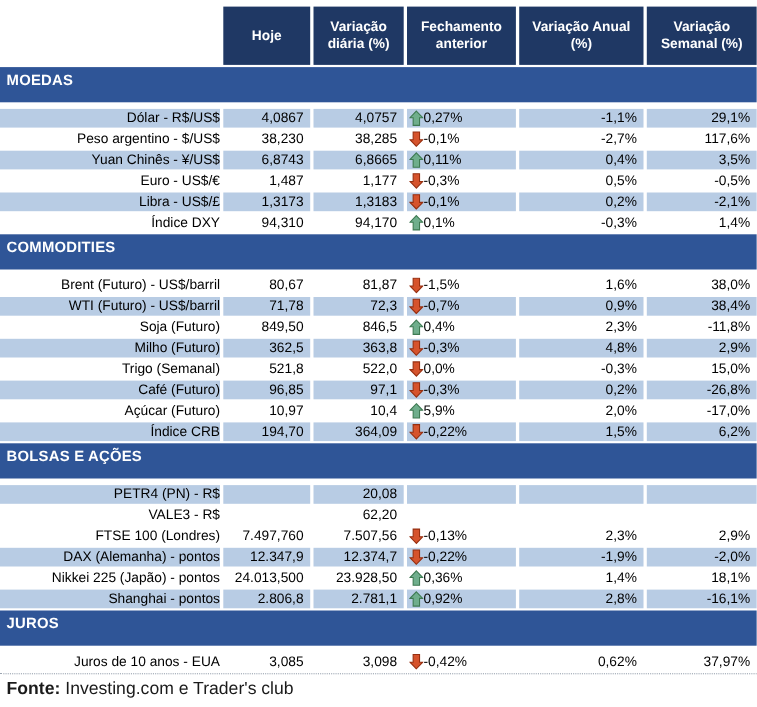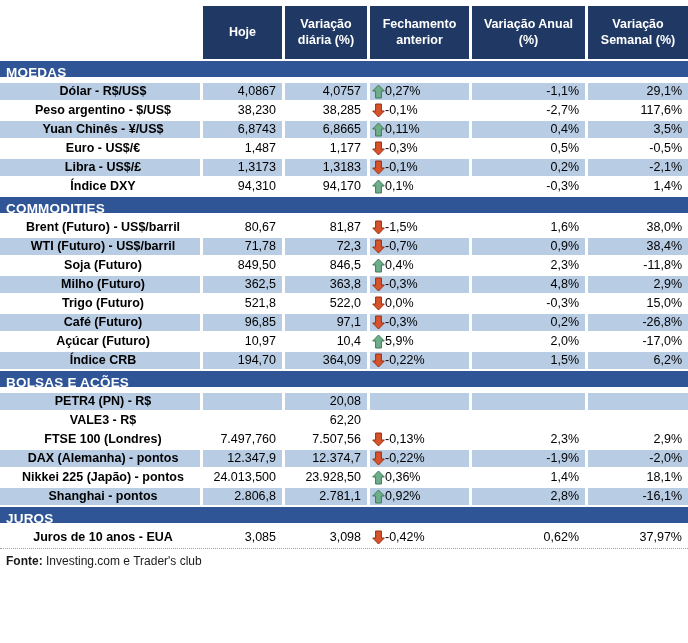--- a/index.html
+++ b/index.html
@@ -23,49 +23,49 @@
     color: #fff; font-weight: bold;
     font-size: 12.5px; line-height: 1.25;
     display: flex; align-items: center; justify-content: center;
     text-align: center; padding: 2px 3px;
   }
   .header-spacer { background: transparent; }
   
   .section-band {
     background: var(--band-bg, #2F5597);
     color: #fff; font-weight: bold; font-size: 13.5px;
-    height: 16px; line-height: 24px;
+    height: 32px; line-height: 24px;
     padding-left: 6px;
     margin: 2px 0 6px 0;
     letter-spacing: 0.2px;
   }
   
   .data-row { height: 17px; margin-bottom: 2px; }
   .data-row .cell {
     font-size: 12.5px; line-height: 17px;
     background: transparent;
     white-space: nowrap; overflow: hidden;
   }
   .data-row.shaded .cell { background: var(--row-alt, #B8CCE4); }
-  .cell.label   { text-align: center;  padding-left: 6px; font-weight: bold; }
+  .cell.label   { text-align: right;  padding-left: 6px; }
   .cell.num     { text-align: right; padding-right: 6px; }
   .cell.diaria  {
     display: flex; align-items: center; justify-content: space-between;
     padding: 0 6px 0 2px;
   }
   .cell.diaria .arrow-wrap { width: 13px; height: 15px; display: inline-flex; align-items: center; }
   .cell.diaria .val { text-align: left; flex: 1; }
   
   .bottom-divider {
     border-top: 1px dotted #9aa4b0;
     width: 688px; margin-top: 2px;
   }
   .footer-line {
     margin-top: 5px; padding-left: 6px;
-    font-size: 12px; color: #1a1a1a;
+    font-size: 16px; color: #1a1a1a;
   }
   .footer-line .fonte-label { font-weight: bold; }
 </style>
 </head>
 <body>
 
 <div class="grid-row header-row">
   <div class="header-cell header-spacer"></div>
   <div class="header-cell">Hoje</div>
   <div class="header-cell">Variação diária (%)</div>
@@ -221,21 +221,21 @@
           <svg width="13" height="15" viewBox="0 0 13 15">
             <path d="M6.5 14 L0.7 8 H3.6 V1 H9.4 V8 H12.3 Z" fill="#D6532C" stroke="#962F10" stroke-width="1"></path>
           </svg>
         </span>
         <span class="val">-0,3%</span>
       </div>
       <div class="cell num">4,8%</div>
       <div class="cell num">2,9%</div>
     </div>
     <div class="grid-row data-row">
-      <div class="cell label">Trigo (Futuro)</div>
+      <div class="cell label">Trigo (Semanal)</div>
       <div class="cell num">521,8</div>
       <div class="cell num">522,0</div>
       <div class="cell diaria">
         <span class="arrow-wrap">
           <svg width="13" height="15" viewBox="0 0 13 15">
             <path d="M6.5 14 L0.7 8 H3.6 V1 H9.4 V8 H12.3 Z" fill="#D6532C" stroke="#962F10" stroke-width="1"></path>
           </svg>
         </span>
         <span class="val">0,0%</span>
       </div>

